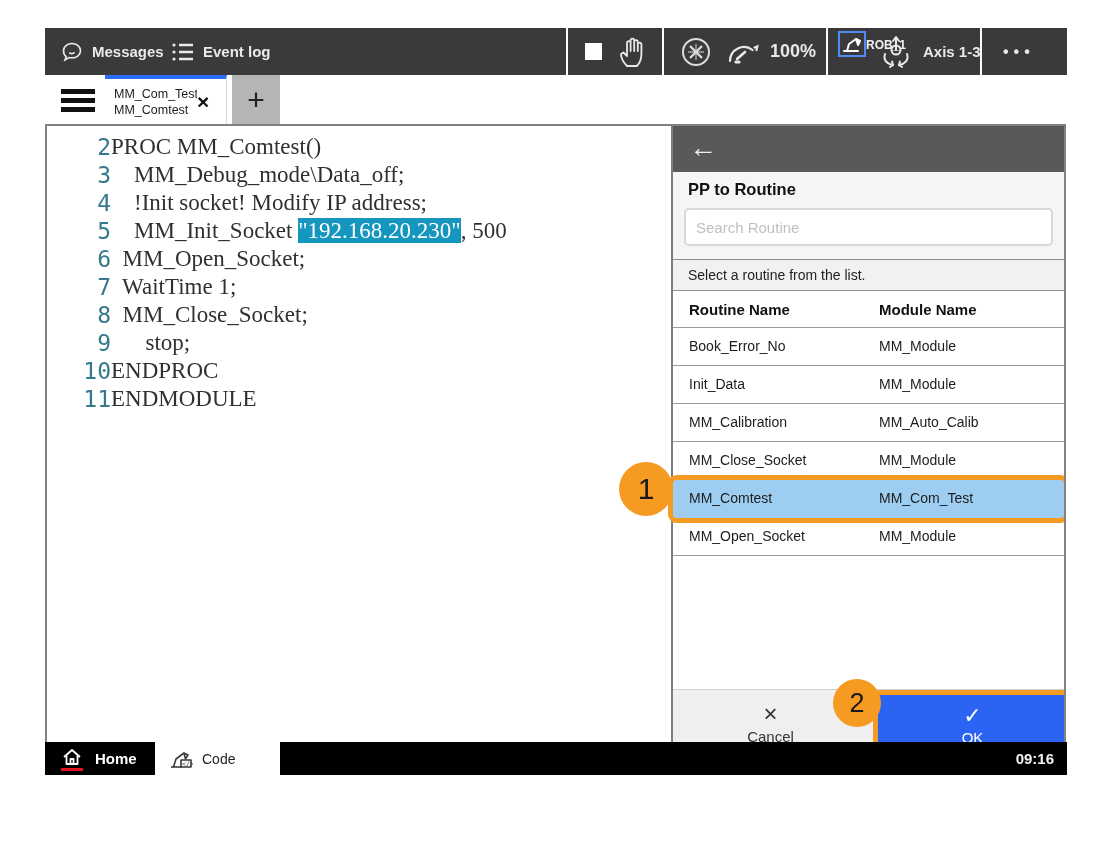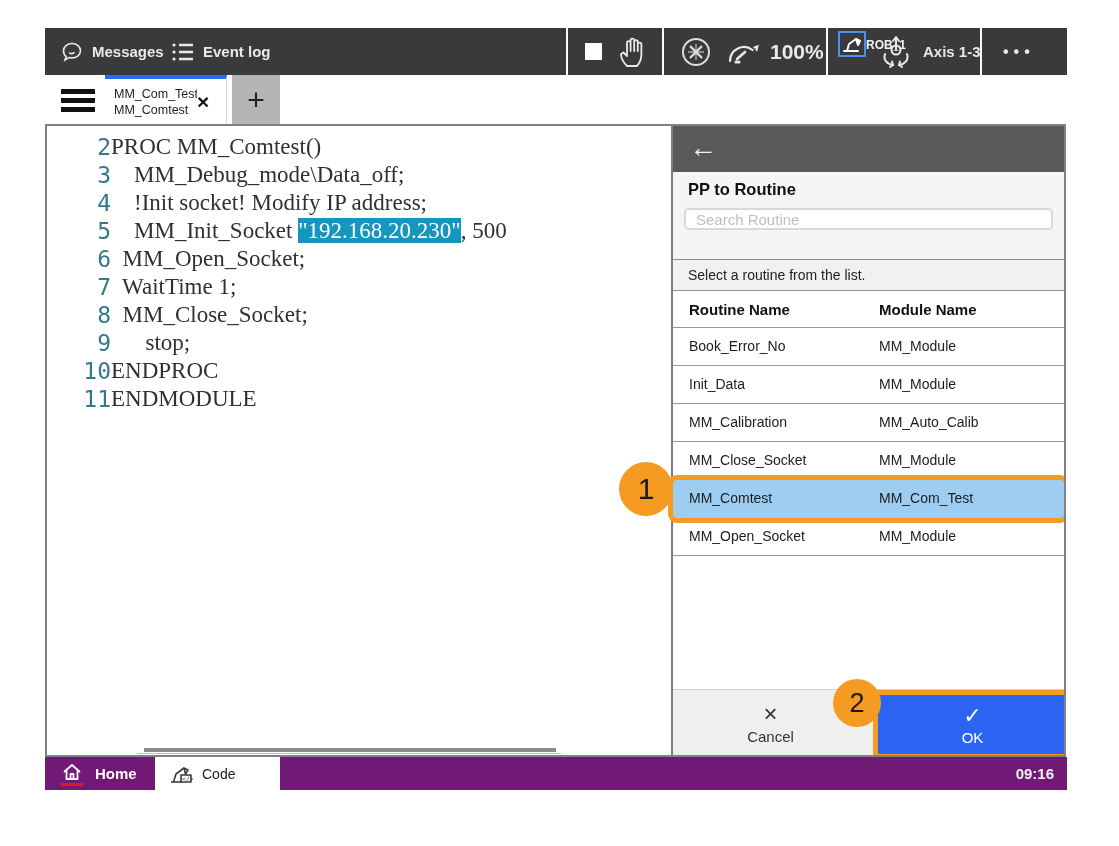--- a/index.html
+++ b/index.html
@@ -5,21 +5,21 @@
   * { margin:0; padding:0; box-sizing:border-box; }
   body { background:#fff; font-family:"Liberation Sans", sans-serif; }
   .screen { position:relative; width:1119px; height:846px; background:#fff; overflow:hidden; }
   .app { position:absolute; left:45px; top:28px; width:1022px; height:762px; }
 
   
   .topbar { position:absolute; left:0; top:0; width:1022px; height:47px; background:#3a3a3c; color:#ebebeb; }
   .tb-item { position:absolute; top:0; height:47px; display:flex; align-items:center; gap:8px; font-size:15px; font-weight:700; color:#e9e9e9; }
   .tb-div { position:absolute; top:0; width:2px; height:47px; background:#fbfbfb; }
   .stop-sq { width:17px; height:17px; background:#fff; }
-  .pct { font-size:21px; font-weight:700; }
+  .pct { font-size:18px; font-weight:700; }
   .rob-box { width:28px; height:26px; border:2px solid #4d8ef0; display:flex; align-items:center; justify-content:center; }
   .rob-wrap { position:absolute; display:flex; flex-direction:row; align-items:center; }
   .rob-lbl { font-size:12px; font-weight:700; color:#f2f2f2; margin-top:1px; }
   .dots { font-size:16px; letter-spacing:5px; font-weight:700; color:#e9e9e9; }
 
   
   .tabrow { position:absolute; left:0; top:47px; width:1022px; height:49px; background:#fff; }
   .hamburger { position:absolute; left:16px; top:14px; width:34px; height:23px; cursor:pointer; }
   .hamburger div { height:5px; background:#111; margin-bottom:4px; }
   .etab { position:absolute; left:60px; top:0; width:122px; height:49px; background:#fff; border-top:4px solid #2a6df4; border-right:1px solid #d9d9d9; display:flex; align-items:center; }
@@ -38,21 +38,21 @@
   .hscroll { position:absolute; left:97px; top:622px; width:412px; height:4px; background:#8a8a8a; }
   .hscroll-under { position:absolute; left:90px; top:627px; width:424px; height:1px; background:#c2c2c2; }
 
   
   .panel { position:absolute; left:624px; top:0; width:393px; height:629px; background:#fff; border-left:2px solid #7d7d7d; }
   .p-head { position:absolute; left:0; top:0; width:100%; height:46px; background:#59595b; color:#fff; }
   .p-back { position:absolute; left:16px; top:6px; font-size:28px; color:#f0f0f0; cursor:pointer; }
   .p-title { position:absolute; left:0; top:9px; width:100%; text-align:center; font-size:22px; font-weight:400; color:#f5f5f5; letter-spacing:.5px; }
   .p-search-zone { position:absolute; left:0; top:46px; width:100%; height:87px; background:#f6f5f5; }
   .p-sec-title { position:absolute; left:15px; top:8px; font-size:16.5px; font-weight:700; color:#111; }
-  .p-search { position:absolute; left:11px; top:36px; width:369px; height:22px; border:2px solid #d8d8d8; border-radius:5px; background:#fff; font-size:15px; color:#444; padding:0 10px; outline:none; }
+  .p-search { position:absolute; left:11px; top:36px; width:369px; height:38px; border:2px solid #d8d8d8; border-radius:5px; background:#fff; font-size:15px; color:#444; padding:0 10px; outline:none; }
   .p-search::placeholder { color:#bfbfbf; }
   .p-hint { position:absolute; left:0; top:133px; width:100%; height:32px; background:#f2f1f1; border-top:1px solid #8f8f8f; border-bottom:1px solid #8f8f8f; font-size:14px; color:#222; line-height:31px; padding-left:15px; }
   .t-headrow { position:absolute; left:0; top:165px; width:100%; height:37px; border-bottom:1px solid #9a9a9a; font-size:15px; font-weight:700; color:#111;text-align:right; }
   .t-rows { position:absolute; left:0; top:202px; width:100%; }
   .t-row { position:relative; height:38px; border-bottom:1px solid #9a9a9a; font-size:14px; color:#1c1c1c; cursor:pointer; background:#fff; }
   .t-row.selected { background:#9dcef2; border-bottom-color:#9dcef2; box-shadow:0 0 0 5px #f59b22; border-radius:4px; z-index:2; }
   .c1 { position:absolute; left:16px; top:0; line-height:37px; }
   .c2 { position:absolute; left:206px; top:0; line-height:37px; }
   .p-btnbar { position:absolute; left:0; top:563px; width:100%; height:66px; background:#f0efef; border-top:1px solid #cfcfcf; }
   .btn-cancel { position:absolute; left:20px; top:6px; width:155px; height:56px; text-align:center; color:#333; cursor:pointer; background:transparent; border:none; font-family:inherit; }
@@ -61,21 +61,21 @@
   .btn-ok { position:absolute; left:205px; top:5px; width:189px; height:59px; background:#2b63f2; border:none; border-radius:2px; box-shadow:0 0 0 5px #f59b22; color:#fff; text-align:center; cursor:pointer; font-family:inherit; }
   .btn-ok .chk { font-size:22px; line-height:26px; }
   .btn-ok .lbl { font-size:15px; line-height:18px; }
 
   
   .ann { position:absolute; border-radius:50%; background:#f59b22; color:#1a1a1a; display:flex; align-items:center; justify-content:center; z-index:6; }
   .ann1 { left:574px; top:434px; width:54px; height:54px; font-size:30px; }
   .ann2 { left:788px; top:651px; width:48px; height:48px; font-size:27px; }
 
   
-  .botbar { position:absolute; left:0; top:729px; width:1022px; height:33px; background:#701a75; }
+  .botbar { position:absolute; left:0; top:714px; width:1022px; height:33px; background:#000000; }
   .home-btn { position:absolute; left:16px; top:0; height:33px; display:flex; align-items:center; gap:12px; cursor:pointer; }
   .home-ic-wrap { position:relative; width:22px; height:26px; }
   .home-red { position:absolute; left:0; bottom:1px; width:22px; height:3px; background:#e4131f; }
   .home-lbl { color:#fff; font-size:15px; font-weight:700; }
   .code-tab { position:absolute; left:110px; top:0; width:125px; height:33px; background:#fff; display:flex; align-items:center; gap:9px; padding-left:14px; cursor:pointer; }
   .code-lbl { color:#222; font-size:14px; }
   .time { position:absolute; right:13px; top:0; height:33px; display:flex; align-items:center; color:#f2f2f2; font-size:15px; font-weight:700; }
 
   svg { display:block; }
 </style>

